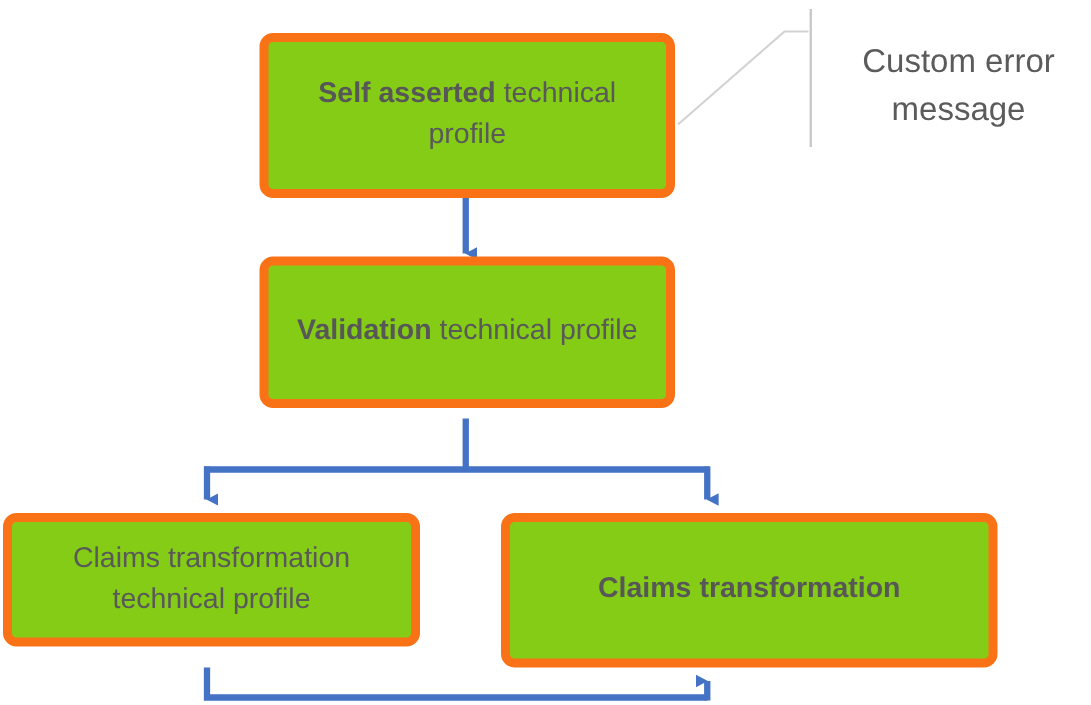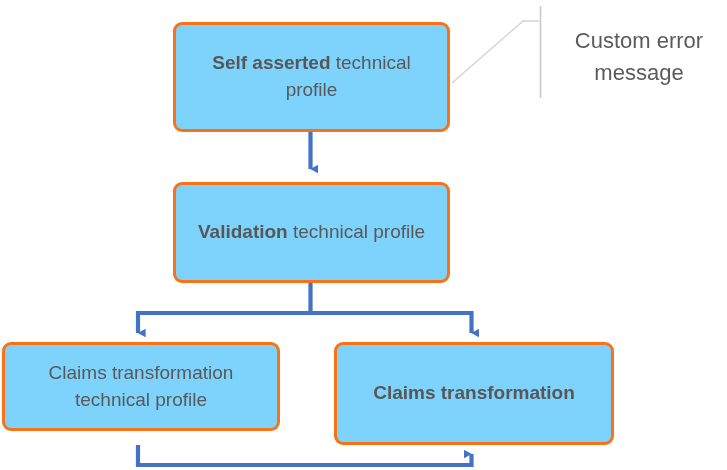--- a/index.html
+++ b/index.html
@@ -22,22 +22,22 @@
     position: absolute;
     left: 0;
     top: 0;
     width: 727px;
     height: 470px;
     pointer-events: none;
   }
   .node-box {
     position: absolute;
     box-sizing: border-box;
-    background: #7dd3fc;
-    border: 3px solid #f97316;
+    background: #84cc16;
+    border: 6px solid #f97316;
     border-radius: 9px;
     display: flex;
     align-items: center;
     justify-content: flex-end;
     text-align: center;
     color: #595959;
     font-size: 19px;
     line-height: 1.42;
     padding: 4px 14px;
   }
@@ -50,35 +50,35 @@
     color: #575757;
   }
   #node-self-asserted {
     left: 173px;
     top: 22px;
     width: 277px;
     height: 110px;
   }
   #node-validation {
     left: 173px;
-    top: 182px;
+    top: 171px;
     width: 277px;
     height: 101px;
   }
   #node-claims-transformation-tp {
     left: 2px;
     top: 342px;
     width: 278px;
     height: 89px;
     font-size: 19px;
   }
   #node-claims-transformation {
     left: 334px;
     top: 342px;
-    width: 280px;
+    width: 331px;
     height: 103px;
   }
   #callout-label {
     position: absolute;
     left: 556px;
     top: 25px;
     width: 166px;
     text-align: center;
     color: #5B5B5B;
     font-size: 22px;

